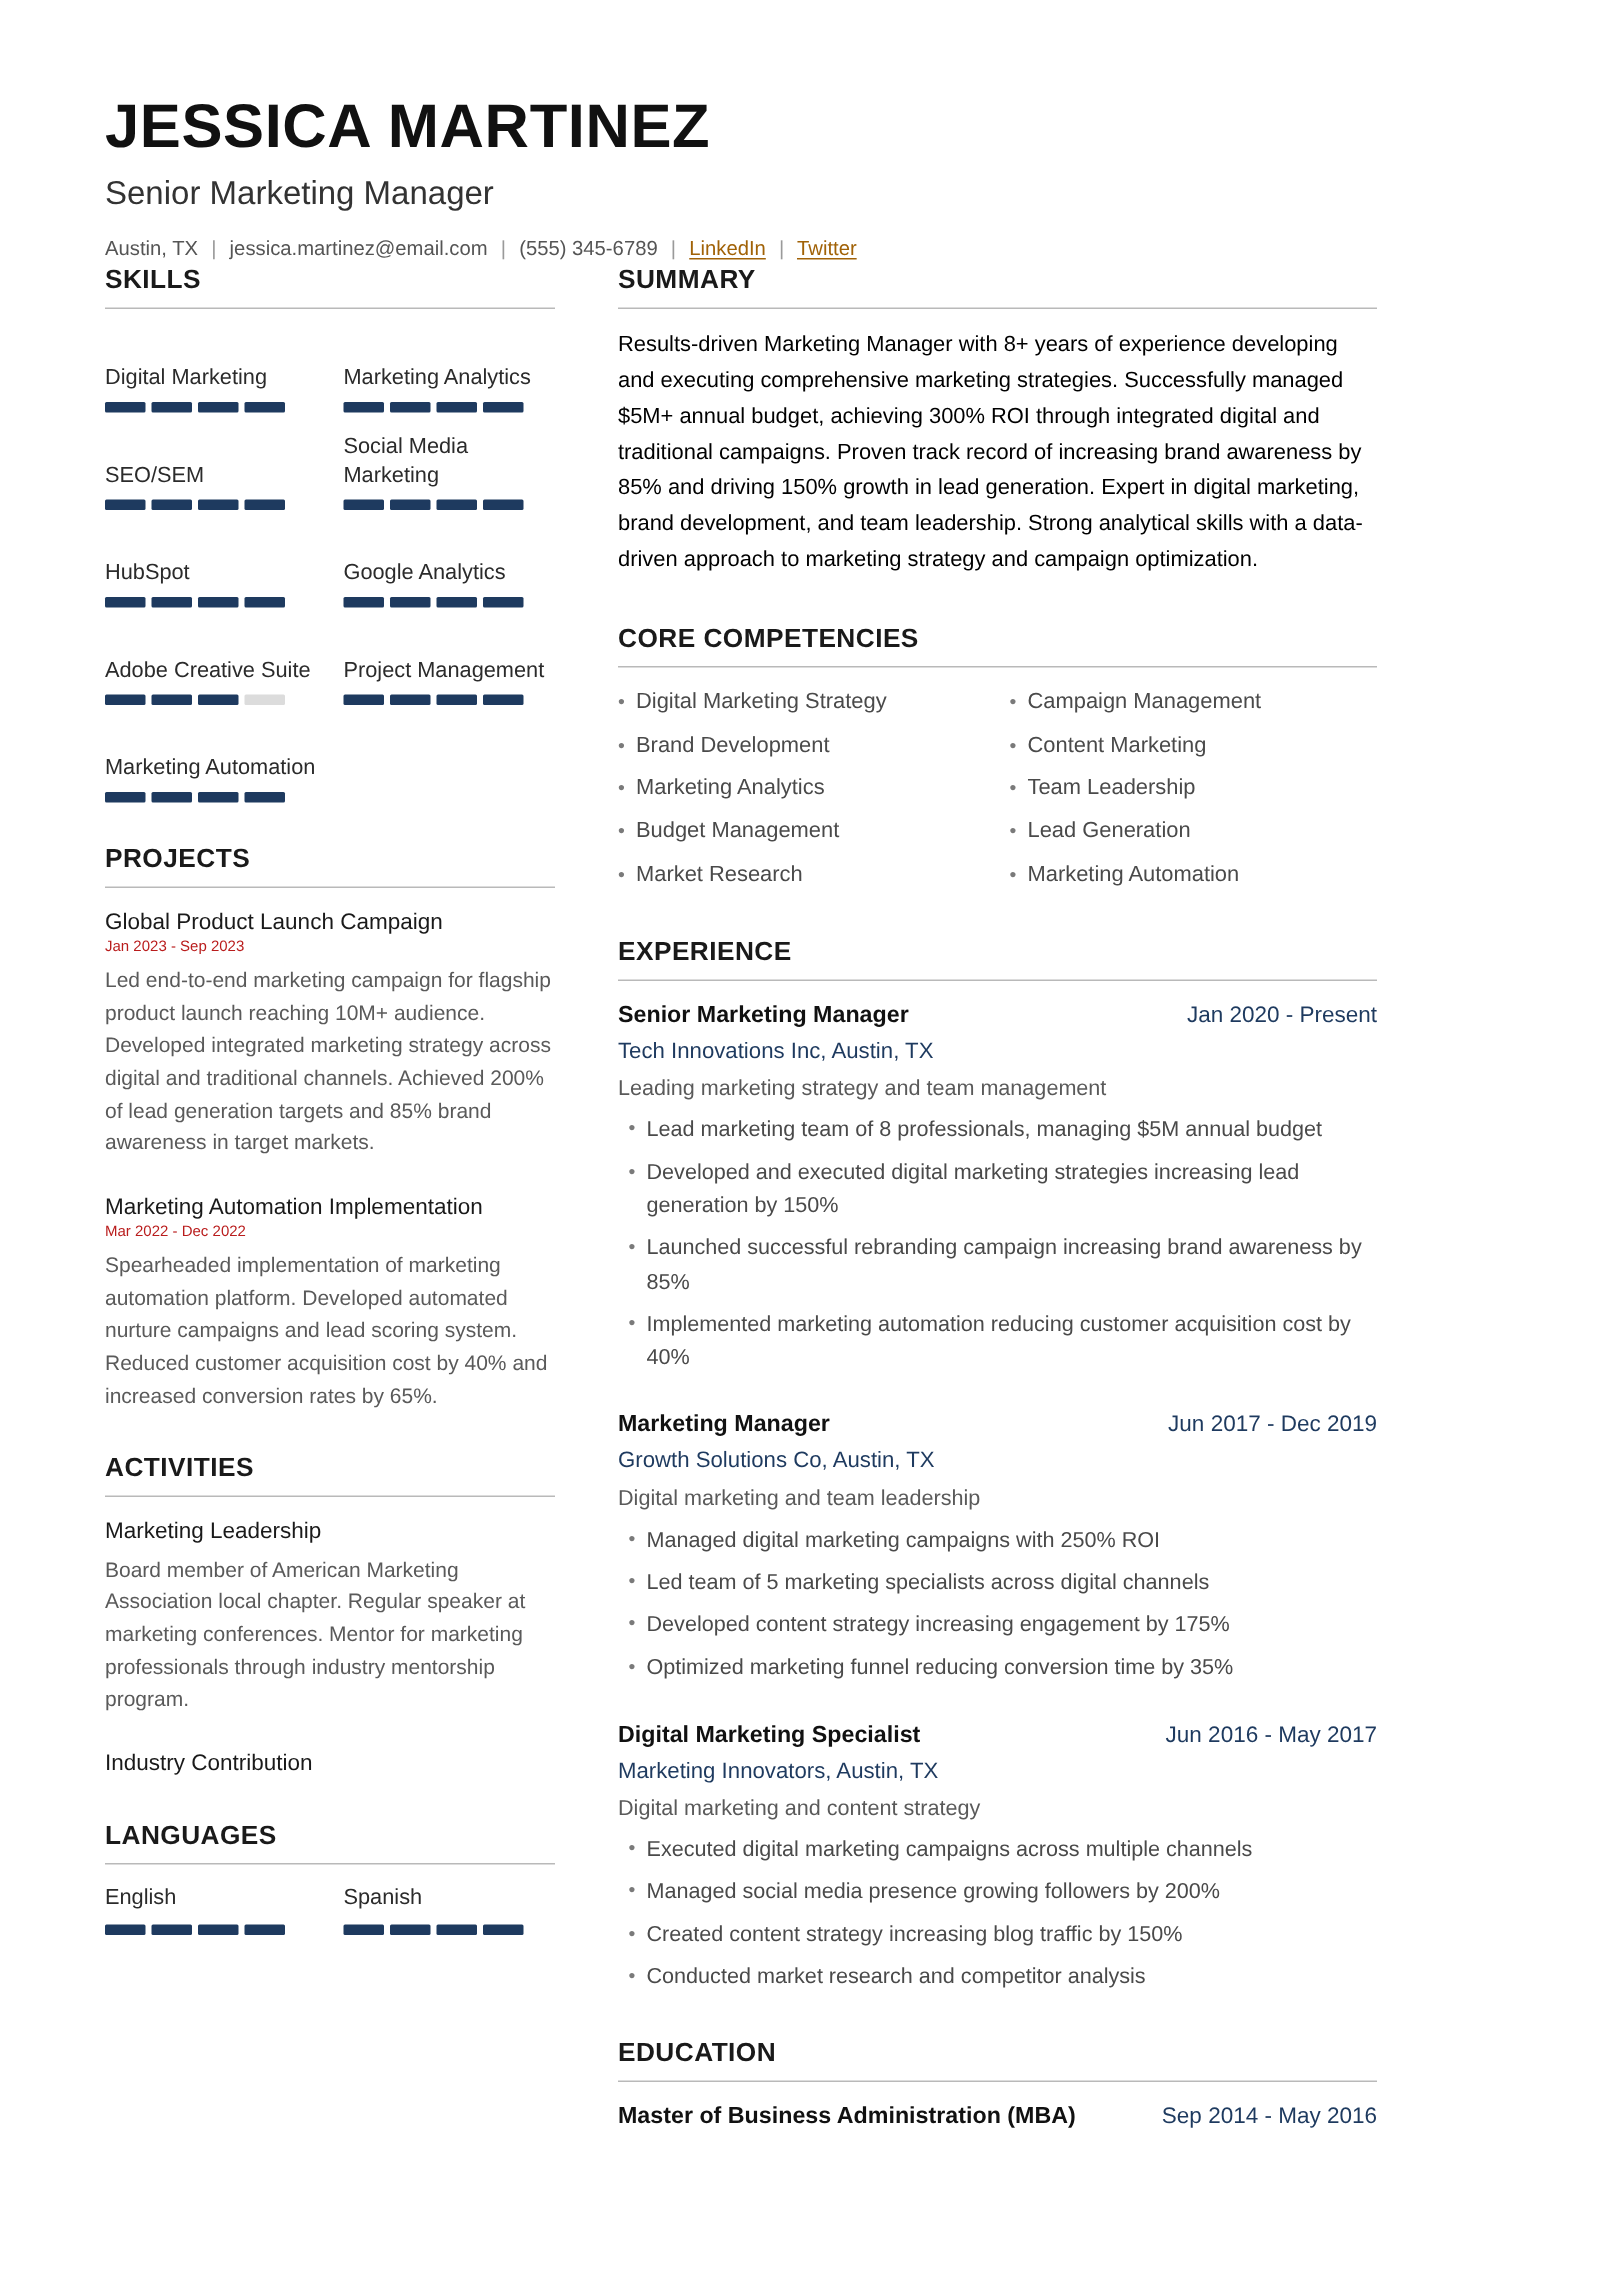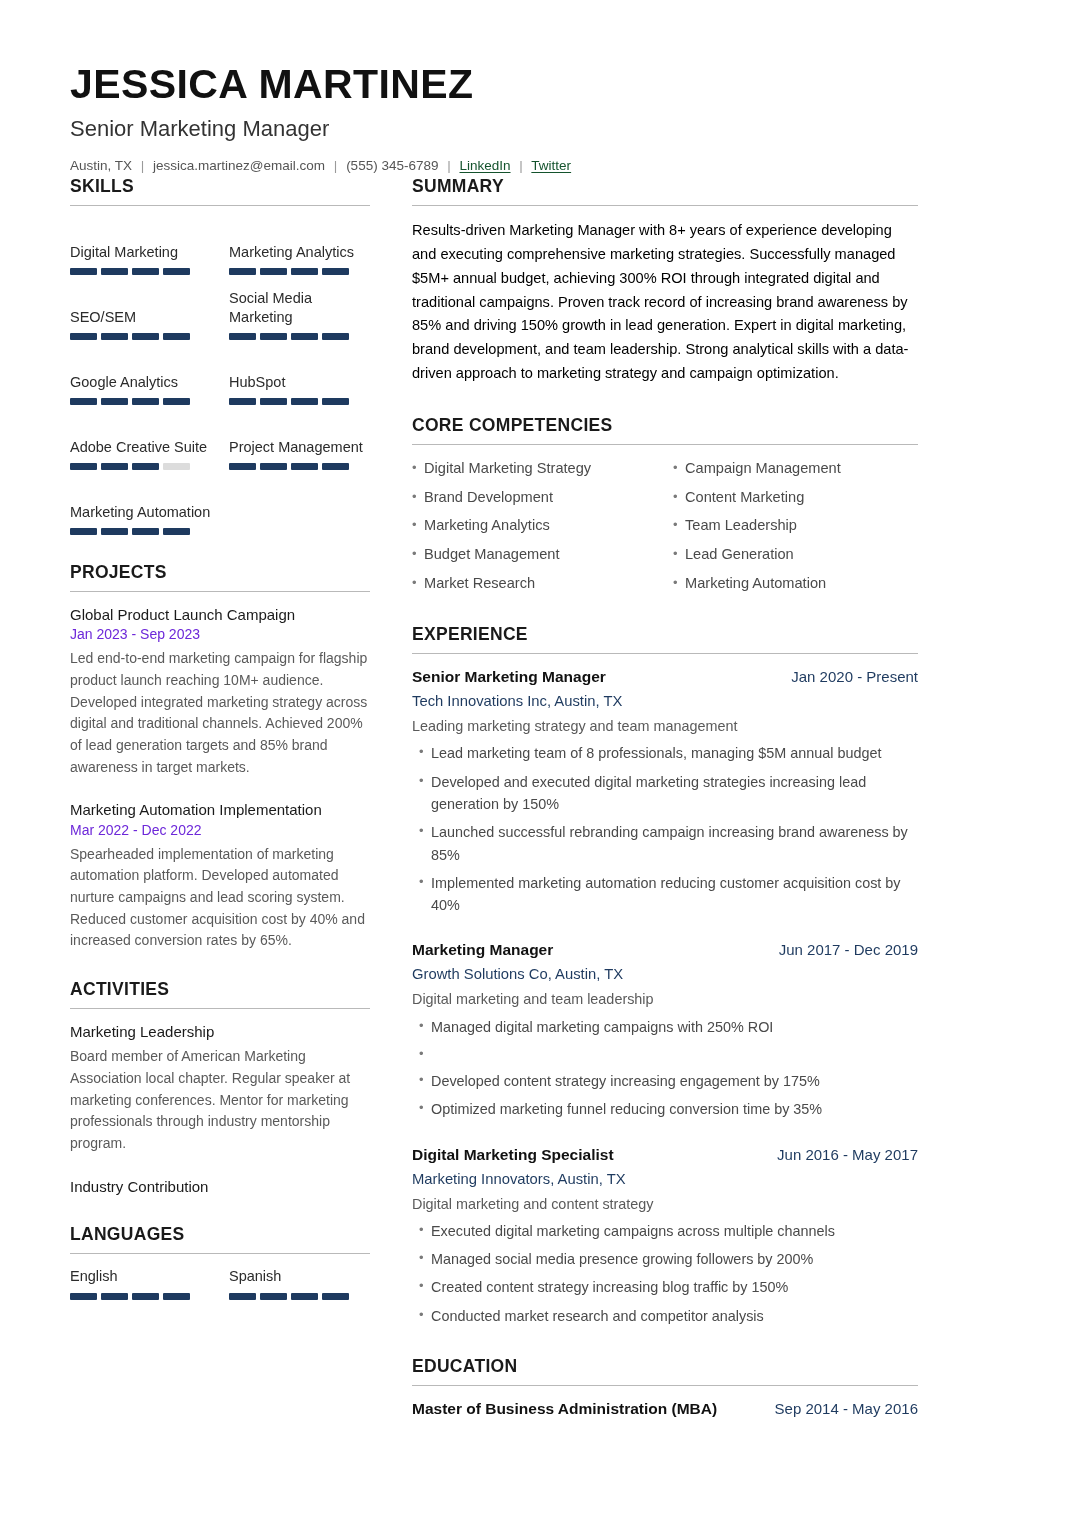--- a/index.html
+++ b/index.html
@@ -14,21 +14,21 @@
 
   
   .name {
     font-size:41px; font-weight:bold; letter-spacing:0.4px;
     color:#111111; line-height:1.18; margin-bottom:7px;
   }
   .headline { font-size:22px; color:#333333; font-weight:normal; line-height:1.3; margin-bottom:12px; }
   .contact { font-size:13.5px; color:#555555; line-height:1.5; }
   .contact .sep { color:#9a9a9a; padding:0 5px; }
   .contact a, .contact .lnk {
-    color:#14532d; text-decoration:underline; text-underline-offset:2px;
+    color:#a16207; text-decoration:underline; text-underline-offset:2px;
   }
 
   
   .body { display:flex; align-items:flex-start; }
   .left { width:300px; flex:0 0 300px; }
   .gutter { width:42px; flex:0 0 42px; }
   .right { flex:1 1 auto; min-width:0; }
 
   
   .sec-title {
@@ -50,21 +50,21 @@
     min-height:56px;
   }
   .skill-label { font-size:14.5px; color:#2b2b2b; line-height:1.33; margin-bottom:6px; }
   .bars { display:flex; gap:4px; }
   .bar { height:7px; width:27px; background:#dcdcdc; border-radius:1px; }
   .bar.on { background:#1e3a5f; }
 
   
   .blk + .blk { margin-top:22px; }
   .blk-title { font-size:15px; color:#1a1a1a; line-height:1.35; }
-  .blk-date { font-size:14px; color:#6d28d9; line-height:1.35; }
+  .blk-date { font-size:10px; color:#b91c1c; line-height:1.35; }
   .blk-desc { font-size:14px; color:#5a5a5a; line-height:1.55; margin-top:4px; }
 
   
   .lang-grid { display:grid; grid-template-columns:1fr 1fr; column-gap:18px; margin-top:5px; }
   .lang-label { font-size:14.5px; color:#2b2b2b; margin-bottom:7px; line-height:1.33; }
 
   
   .summary { font-size:14.6px; color:#000000; line-height:1.63; }
 
   
@@ -149,30 +149,30 @@
             <div class="skill">
               <div class="skill-label">Social Media Marketing</div>
               <div class="bars">
                 <span class="bar on"></span>
                 <span class="bar on"></span>
                 <span class="bar on"></span>
                 <span class="bar on"></span>
               </div>
             </div>
             <div class="skill">
+              <div class="skill-label">HubSpot</div>
+              <div class="bars">
+                <span class="bar on"></span>
+                <span class="bar on"></span>
+                <span class="bar on"></span>
+                <span class="bar on"></span>
+              </div>
+            </div>
+            <div class="skill">
               <div class="skill-label">Google Analytics</div>
-              <div class="bars">
-                <span class="bar on"></span>
-                <span class="bar on"></span>
-                <span class="bar on"></span>
-                <span class="bar on"></span>
-              </div>
-            </div>
-            <div class="skill">
-              <div class="skill-label">HubSpot</div>
               <div class="bars">
                 <span class="bar on"></span>
                 <span class="bar on"></span>
                 <span class="bar on"></span>
                 <span class="bar on"></span>
               </div>
             </div>
             <div class="skill">
               <div class="skill-label">Adobe Creative Suite</div>
               <div class="bars">
@@ -349,20 +349,21 @@
               </div>
               <div class="job-org">Growth Solutions Co, Austin, TX</div>
               <div class="job-sub">Digital marketing and team leadership</div>
               <div class="job-list">
                 <div class="job-li">
                   <span class="dot">•</span>
                   <span>Managed digital marketing campaigns with 250% ROI</span>
                 </div>
                 <div class="job-li">
                   <span class="dot">•</span>
+                  <span>Led team of 5 marketing specialists across digital channels</span>
                 </div>
                 <div class="job-li">
                   <span class="dot">•</span>
                   <span>Developed content strategy increasing engagement by 175%</span>
                 </div>
                 <div class="job-li">
                   <span class="dot">•</span>
                   <span>Optimized marketing funnel reducing conversion time by 35%</span>
                 </div>
               </div>

